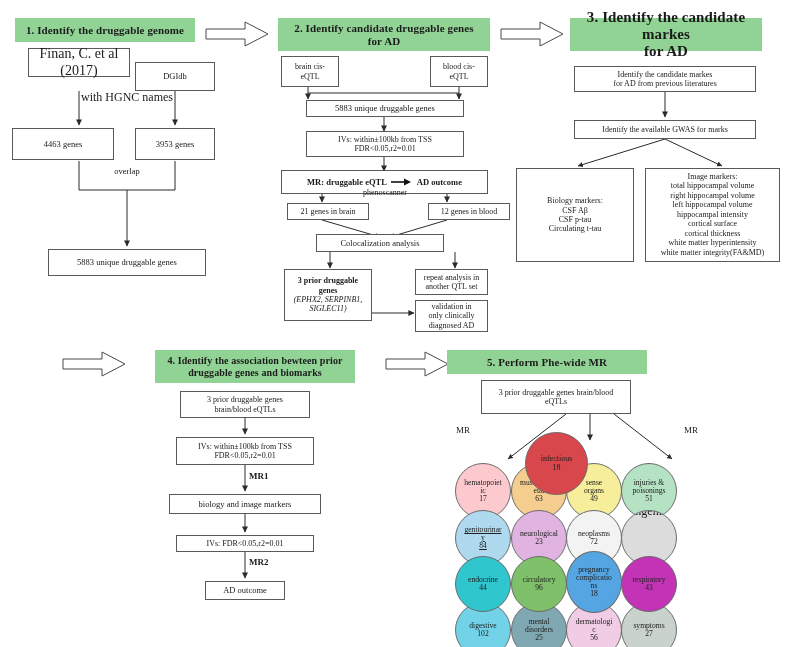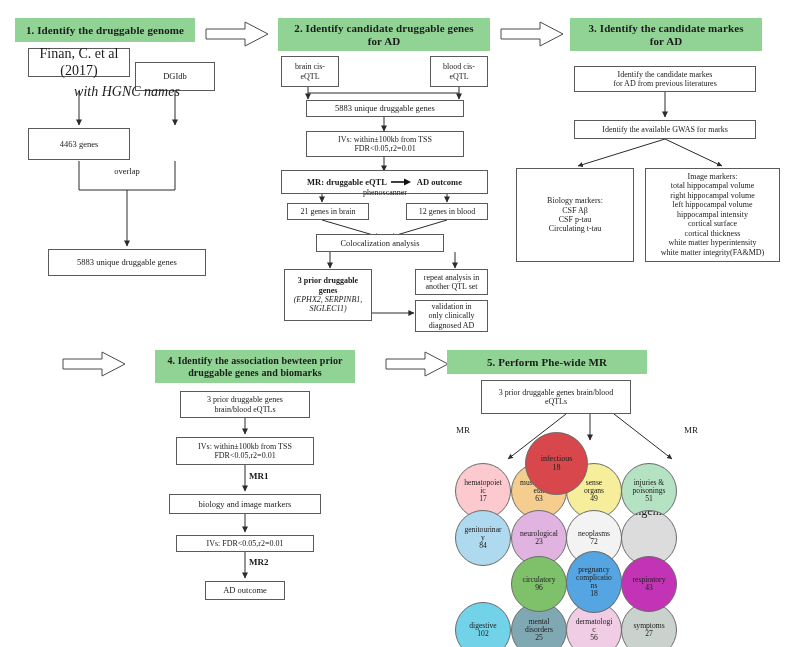--- a/index.html
+++ b/index.html
@@ -147,23 +147,24 @@
   <svg class="blockarrow" style="left:385px; top:350px;" width="66" height="28" viewBox="0 0 66 28">
     <path d="M1,9 L40,9 L40,2 L63,14 L40,26 L40,19 L1,19 Z" fill="#ffffff" stroke="#4a4a4a" stroke-width="1"></path>
   </svg>
 
   <div class="hdr" style="left:15px; top:18px; width:180px; height:24px; font-size:11px;">1. Identify the druggable genome</div>
 
   <div class="box" style="left:28px; top:48px; width:102px; height:29px; font-size:14px;">Finan, C. et al
 (2017)</div>
   <div class="box" style="left:135px; top:62px; width:80px; height:29px; font-size:8.5px;">DGIdb</div>
 
-  <div class="lbl" style="left:62px; top:84px; width:130px; font-size:14px;font-style:italic;">with HGNC names</div>
-
-  <div class="box" style="left:28px; top:128px; width:102px; height:32px; font-size:8.5px;">4463 genes</div>
+  <div class="lbl" style="left:62px; top:91px; width:130px; font-size:12px;">with HGNC names</div>
+
+  <div class="box" style="left:12px; top:128px; width:102px; height:32px; font-size:8.5px;">4463 genes</div>
+  <div class="box" style="left:135px; top:128px; width:80px; height:32px; font-size:8.5px;">3953 genes</div>
 
   <div class="lbl" style="left:85px; top:167px; width:84px; font-size:8.5px;">overlap</div>
 
   <div class="box" style="left:48px; top:249px; width:158px; height:27px; font-size:8.5px;">5883 unique druggable genes</div>
 
   <div class="hdr" style="left:278px; top:18px; width:212px; height:33px; font-size:11px; white-space:pre-line;">2. Identify candidate druggable genes
 for AD</div>
 
   <div class="box" style="left:281px; top:56px; width:58px; height:31px; font-size:8px;">brain cis-
 eQTL</div>
@@ -180,39 +181,39 @@
     <svg width="22" height="8" viewBox="0 0 22 8" style="margin:0 4px;">
       <path d="M0,4 L14,4" stroke="#111" stroke-width="1.6"></path>
       <path d="M13,0.6 L20,4 L13,7.4 z" fill="#111"></path>
     </svg>
     <span style="font-weight:bold;">AD outcome</span>
   </div>
 
   <div class="lbl" style="left:345px; top:188px; width:80px; font-size:8px;">phenoscanner</div>
 
   <div class="box" style="left:281px; top:203px; width:82px; height:17px; font-size:8px;margin-left:6px;">21 genes in brain</div>
-  <div class="box" style="left:406px; top:203px; width:82px; height:17px; font-size:8px;">12 genes in blood</div>
+  <div class="box" style="left:428px; top:203px; width:82px; height:17px; font-size:8px;">12 genes in blood</div>
 
   <div class="box" style="left:316px; top:234px; width:128px; height:18px; font-size:8.5px;">Colocalization analysis</div>
 
   <div class="box" style="left:284px; top:269px; width:88px; height:52px; font-size:8px; flex-direction:column;">
     <span class="bold" style="white-space:pre-line; font-weight:bold;">3 prior druggable
 genes</span>
     <span style="white-space:pre-line; font-style:italic;">(EPHX2, SERPINB1,
 SIGLEC11)</span>
   </div>
 
   <div class="box" style="left:415px; top:269px; width:73px; height:26px; font-size:8px;">repeat analysis in
 another QTL set</div>
 
   <div class="box" style="left:415px; top:300px; width:73px; height:32px; font-size:8px;">validation in
 only  clinically
 diagnosed AD</div>
 
-  <div class="hdr" style="left:570px; top:18px; width:192px; height:33px; font-size:11px; white-space:pre-line;">3. Identify the candidate markes
+  <div class="hdr" style="left:570px; top:18px; width:192px; height:33px; font-size:15px; white-space:pre-line;">3. Identify the candidate markes
 for AD</div>
 
   <div class="box" style="left:574px; top:66px; width:182px; height:26px; font-size:8px;">Identify the candidate markes
 for AD from previous literatures</div>
 
   <div class="box" style="left:574px; top:120px; width:182px; height:19px; font-size:8px;">Identify the available GWAS for marks</div>
 
   <div class="box" style="left:516px; top:168px; width:118px; height:94px; font-size:8px; flex-direction:column;">
     <span class="mk-title">Biology markers:</span>
     <span>CSF Aβ</span>
@@ -278,38 +279,42 @@
     <span class="bname">sense
 organs</span>
     <span class="bval">49</span>
   </div>
   <div class="bubble" style="left:621px; top:463px; width:56px; height:56px; background:#b4e2c2; font-size:7.6px; z-index:2; white-space:pre-line;">
     <span class="bname">injuries &amp;
 poisonings</span>
     <span class="bval">51</span>
   </div>
 
-  <div class="bubble" style="left:455px; top:510px; width:56px; height:56px; background:#aed9ef; font-size:7.6px; z-index:2; white-space:pre-line;">
+  <div class="bubble" style="left:455px; top:510px; width:56px; height:56px; background:#aed9ef; font-size:7.6px; z-index:2; white-space:pre-line;text-decoration:underline;">
     <span class="bname">genitourinar
 y</span>
     <span class="bval">84</span>
   </div>
   <div class="bubble" style="left:511px; top:510px; width:56px; height:56px; background:#e0b3e0; font-size:7.6px; z-index:2; white-space:pre-line;">
     <span class="bname">neurological</span>
     <span class="bval">23</span>
   </div>
   <div class="bubble" style="left:566px; top:510px; width:56px; height:56px; background:#f3f3f3; font-size:7.6px; z-index:2; white-space:pre-line;">
     <span class="bname">neoplasms</span>
     <span class="bval">72</span>
   </div>
   <div class="bubble" style="left:621px; top:510px; width:56px; height:56px; background:#dcdcdc; font-size:12px; z-index:2; white-space:pre-line;gap:41px;">
     <span class="bname">congenital</span>
     <span class="bval">9</span>
   </div>
 
+  <div class="bubble" style="left:455px; top:556px; width:56px; height:56px; background:#2fc6ce; font-size:7.6px; z-index:2; white-space:pre-line;">
+    <span class="bname">endocrine</span>
+    <span class="bval">44</span>
+  </div>
   <div class="bubble" style="left:511px; top:556px; width:56px; height:56px; background:#7fc06a; font-size:7.6px; z-index:2; white-space:pre-line;">
     <span class="bname">circulatory</span>
     <span class="bval">96</span>
   </div>
   <div class="bubble" style="left:566px; top:551px; width:56px; height:62px; background:#55a5e2; font-size:7.6px; z-index:2; white-space:pre-line;">
     <span class="bname">pregnancy
 complicatio
 ns</span>
     <span class="bval">18</span>
   </div>

